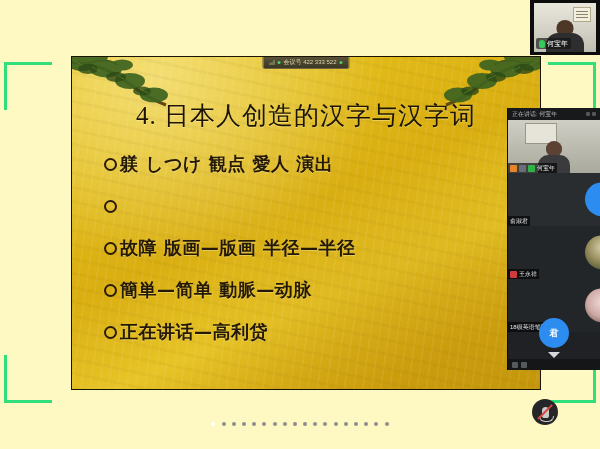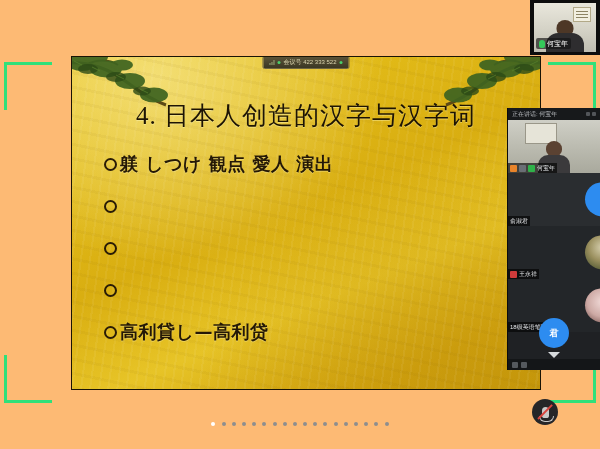--- a/index.html
+++ b/index.html
@@ -1,20 +1,20 @@
 <!DOCTYPE html>
 <html><head>
 <meta charset="utf-8">
 <style>
   html,body{margin:0;padding:0;background:#000;}
   body{
     width:600px;height:449px;overflow:hidden;
     font-family:"Liberation Sans","DejaVu Sans",sans-serif;
   }
-  #app{position:relative;width:600px;height:449px;background:#fdba74;overflow:hidden;}
+  #app{position:relative;width:600px;height:449px;background:#fef9c3;overflow:hidden;}
 
   
   .bracket{position:absolute;background:#2fe07a;}
   .b-tl-v{left:4px;top:62px;width:3px;height:48px;}
   .b-tl-h{left:4px;top:62px;width:48px;height:3px;}
   .b-tr-v{right:4px;top:62px;width:3px;height:48px;}
   .b-tr-h{right:4px;top:62px;width:48px;height:3px;}
   .b-bl-v{left:4px;bottom:46px;width:3px;height:48px;}
   .b-bl-h{left:4px;bottom:46px;width:48px;height:3px;}
   .b-br-v{right:4px;bottom:46px;width:3px;height:48px;}
@@ -256,27 +256,29 @@
     <div id="bullets">
         <div class="bline">
           <span class="bmark"></span>
           <span class="btxt">躾  しつけ  観点  愛人  演出</span>
         </div>
         <div class="bline">
           <span class="bmark"></span>
         </div>
         <div class="bline">
           <span class="bmark"></span>
-        </div>
-        <div class="bline">
-          <span class="bmark"></span>
-        </div>
-        <div class="bline">
-          <span class="bmark"></span>
-          <span class="btxt">高利貸し—高利贷</span>
+          <span class="btxt">故障  版画—版画  半径—半径</span>
+        </div>
+        <div class="bline">
+          <span class="bmark"></span>
+          <span class="btxt">簡単—简单  動脈—动脉</span>
+        </div>
+        <div class="bline">
+          <span class="bmark"></span>
+          <span class="btxt">正在讲话—高利贷</span>
         </div>
       </div>
   </div>
 
   <div id="rail">
     <div id="rail-header">
       <span>正在讲话: 何宝年</span>
       <span class="hdr-ic">
         <i></i>
         <i></i>

